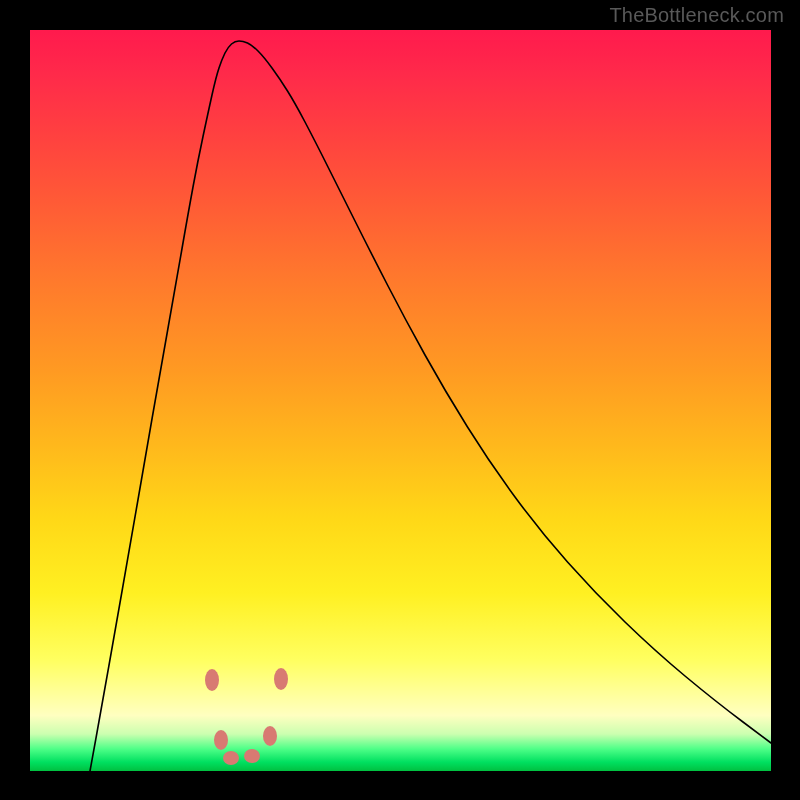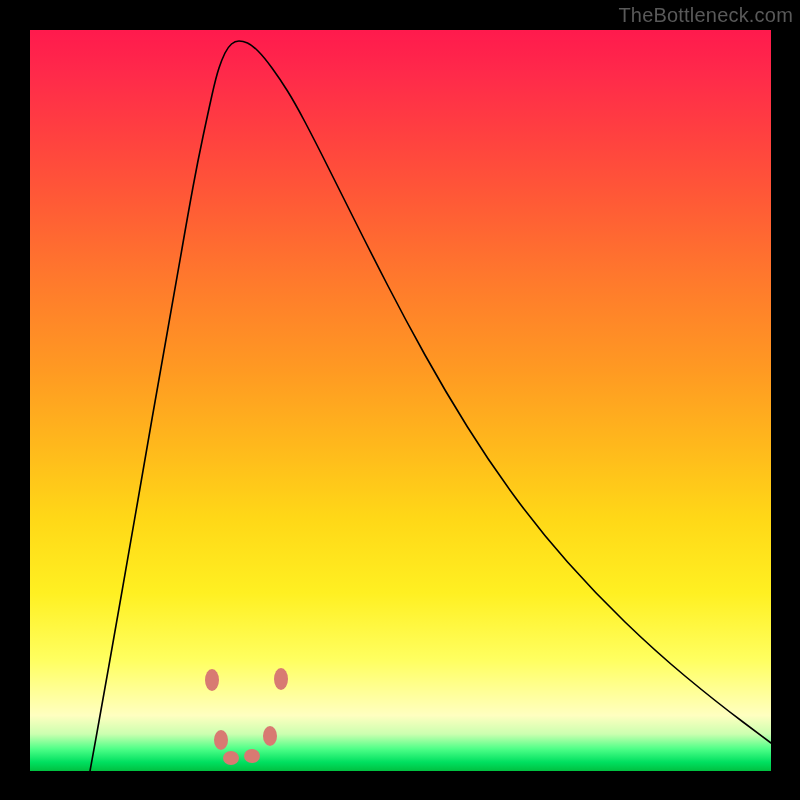--- a/index.html
+++ b/index.html
@@ -32,21 +32,21 @@
       #ffffc0 92.5%,
       #ccffb0 95%,
       #4fff88 97%,
       #00e060 98.8%,
       #00c040 100%
     );
   }
   .watermark {
     position: absolute;
     top: 4px;
-    right: 7px;
+    right: 16px;
     color: #595959;
     font-size: 20px;
     letter-spacing: 0.2px;
     font-weight: 400;
     z-index: 10;
   }
   svg.curve {
     position: absolute;
     left: 0;
     top: 0;

